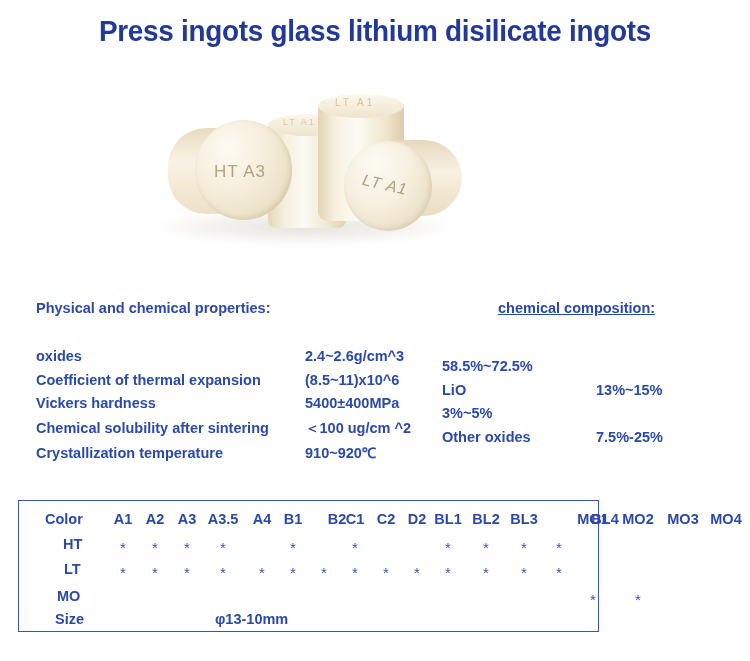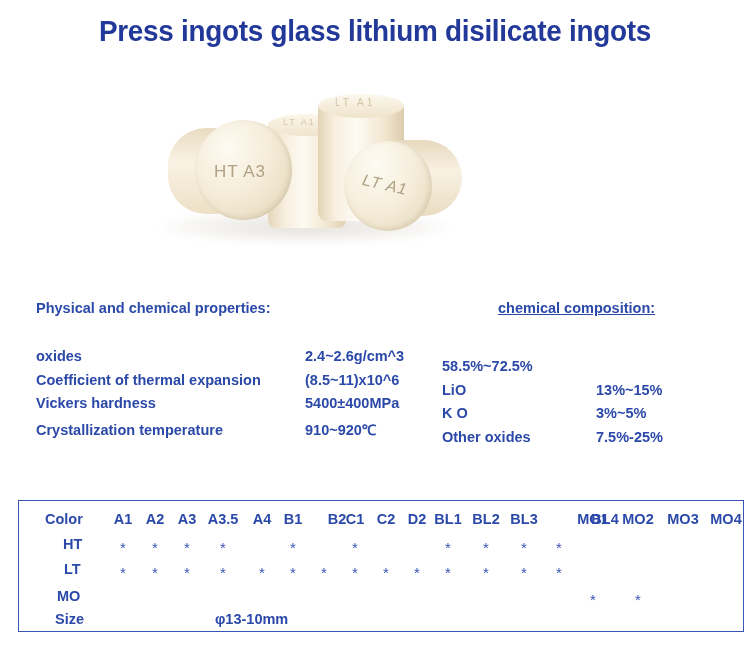--- a/index.html
+++ b/index.html
@@ -95,21 +95,21 @@
   }
   #physical-list .spec-label { width: 269px; flex: none; }
   #chemical-list .spec-label { width: 154px; flex: none; }
   .spec-value { flex: none; }
 
   
   #color-table {
     position: absolute;
     left: 18px;
     top: 500px;
-    width: 726px;
+    width: 581px;
     height: 132px;
     border: 1.6px solid #3a54b4;
     box-sizing: border-box;
     background: #ffffff;
   }
   .tbl-row {
     position: absolute;
     left: 0;
     width: 100%;
     height: 25px;
@@ -211,37 +211,40 @@
   </li>
   <li class="spec-row">
     <span class="spec-label">Coefficient of thermal expansion</span>
     <span class="spec-value">(8.5~11)x10^6</span>
   </li>
   <li class="spec-row">
     <span class="spec-label">Vickers hardness</span>
     <span class="spec-value">5400±400MPa</span>
   </li>
   <li class="spec-row">
+    <span class="spec-label">Chemical solubility after sintering</span>
+    <span class="spec-value">＜100  ug/cm ^2</span>
+  </li>
+  <li class="spec-row">
     <span class="spec-label">Crystallization temperature</span>
     <span class="spec-value">910~920℃</span>
   </li>
 </ul>
 
 <div class="section-heading" id="chemical-heading">chemical composition:</div>
 
 <ul class="spec-list" id="chemical-list">
   <li class="spec-row">
     <span class="spec-value">58.5%~72.5%</span>
   </li>
   <li class="spec-row">
     <span class="spec-label">LiO</span>
     <span class="spec-value">13%~15%</span>
   </li>
   <li class="spec-row">
-    <span class="spec-label">K O</span>
     <span class="spec-value">3%~5%</span>
   </li>
   <li class="spec-row">
     <span class="spec-label">Other oxides</span>
     <span class="spec-value">7.5%-25%</span>
   </li>
 </ul>
 
 <div id="color-table">
 

